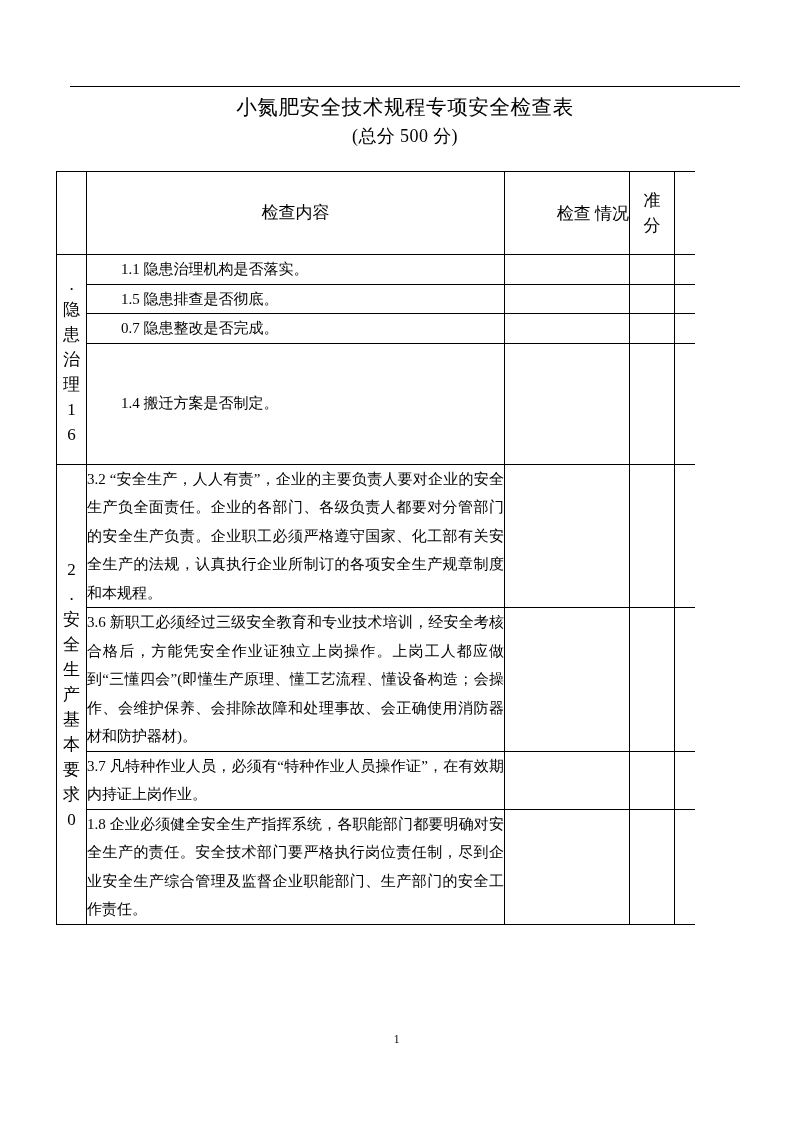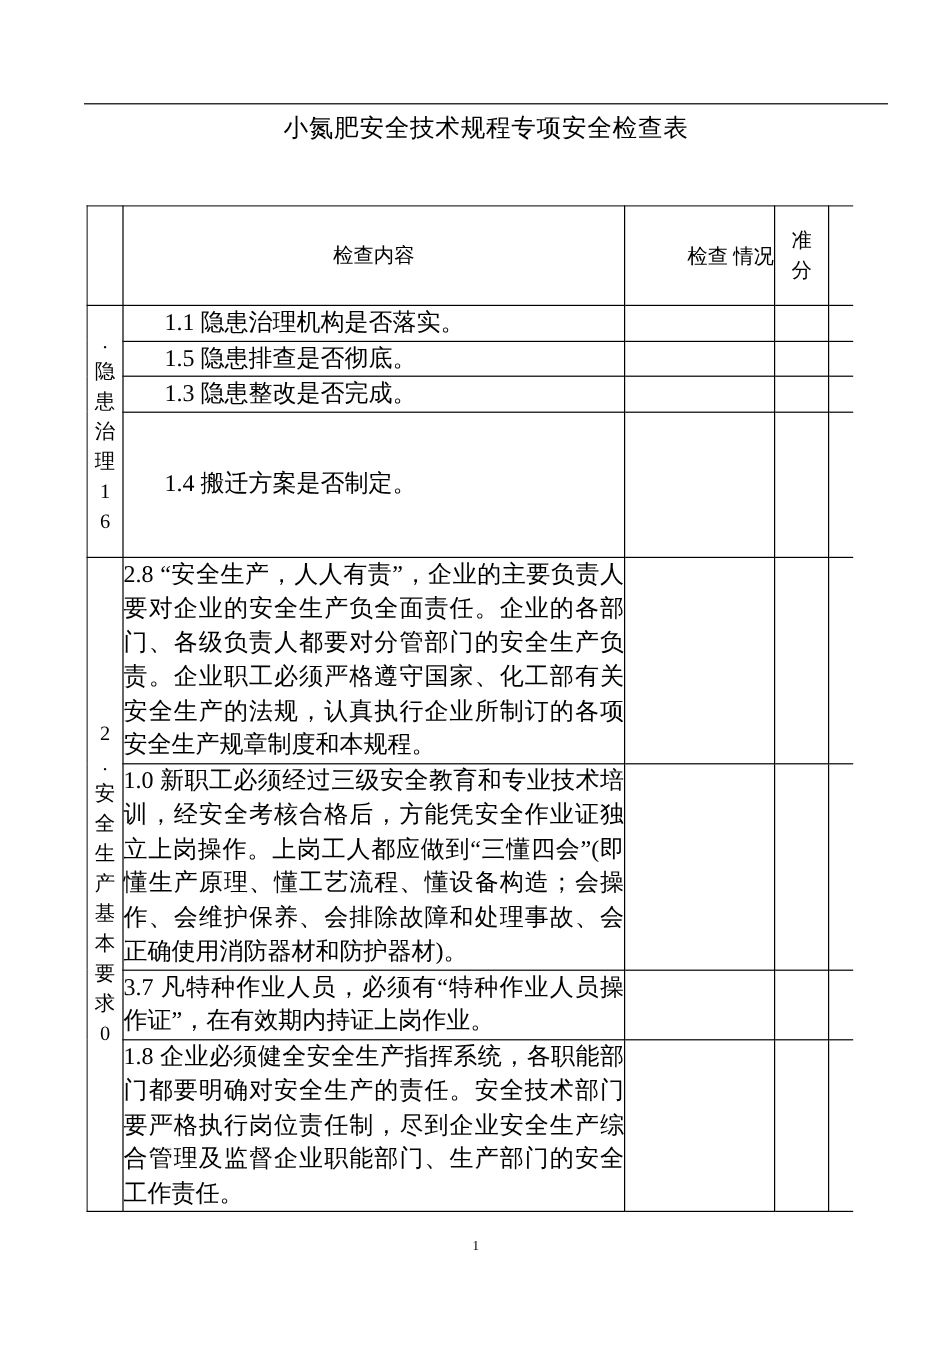--- a/index.html
+++ b/index.html
@@ -51,21 +51,21 @@
   .doc-subtitle {
     font-size: 18px;
     line-height: 28px;
     letter-spacing: 0.4px;
     white-space: nowrap;
   }
 
   
   .tbl-wrap {
     position: absolute;
-    left: 72px;
+    left: 56px;
     top: 171px;
     width: 639px;   
     overflow: hidden;
   }
   table.checklist {
     border-collapse: collapse;
     table-layout: fixed;
     width: 678px;   
   }
   table.checklist td,
@@ -116,21 +116,21 @@
     letter-spacing: 0;
   }
   .cat-stack .ch {
     display: block;
     text-align: center;
   }
 
   
   .body-cell {
     padding: 3px 10px 3px 8px;
-    font-size: 20px;
+    font-size: 15px;
     line-height: 28.5px;
     text-align: justify;
     text-justify: inter-ideograph;
   }
   .body-cell.oneline {
     white-space: nowrap;
     text-align: left;
   }
   .body-cell .ind { padding-left: 34px; }
 
@@ -152,20 +152,21 @@
 </style>
 </head>
 <body>
 
 <div class="page">
 
   <div class="header-rule"></div>
 
   <div class="title-block">
     <div class="doc-title">小氮肥安全技术规程专项安全检查表</div>
+    <div class="doc-subtitle">(总分 500 分)</div>
   </div>
 
   <div class="tbl-wrap">
     <table class="checklist">
       <colgroup>
         <col class="c-cat">
         <col class="c-body">
         <col class="c-stat">
         <col class="c-std">
         <col class="c-got">
@@ -209,21 +210,21 @@
         </tr>
 
         <tr class="row-short">
           <td class="body-cell oneline"><span class="ind">1.5 隐患排查是否彻底。</span></td>
           <td class="blank-cell"></td>
           <td class="blank-cell"></td>
           <td class="blank-cell"></td>
         </tr>
 
         <tr class="row-short">
-          <td class="body-cell oneline"><span class="ind">1.3 隐患整改是否完成。</span></td>
+          <td class="body-cell oneline"><span class="ind">0.7 隐患整改是否完成。</span></td>
           <td class="blank-cell"></td>
           <td class="blank-cell"></td>
           <td class="blank-cell"></td>
         </tr>
 
         <tr class="row-tall">
           <td class="body-cell oneline"><span class="ind">1.4 搬迁方案是否制定。</span></td>
           <td class="blank-cell"></td>
           <td class="blank-cell"></td>
           <td class="blank-cell"></td>
@@ -238,28 +239,28 @@
               <span class="ch">全</span>
               <span class="ch">生</span>
               <span class="ch">产</span>
               <span class="ch">基</span>
               <span class="ch">本</span>
               <span class="ch">要</span>
               <span class="ch">求</span>
               <span class="ch">0</span>
             </div>
           </td>
-          <td class="body-cell"><span>2.8 “安全生产，人人有责”，企业的主要负责人要对企业的安全生产负全面责任。企业的各部门、各级负责人都要对分管部门的安全生产负责。企业职工必须严格遵守国家、化工部有关安全生产的法规，认真执行企业所制订的各项安全生产规章制度和本规程。</span></td>
-          <td class="blank-cell"></td>
-          <td class="blank-cell"></td>
-          <td class="blank-cell"></td>
-        </tr>
-
-        <tr>
-          <td class="body-cell"><span>1.0 新职工必须经过三级安全教育和专业技术培训，经安全考核合格后，方能凭安全作业证独立上岗操作。上岗工人都应做到“三懂四会”(即懂生产原理、懂工艺流程、懂设备构造；会操作、会维护保养、会排除故障和处理事故、会正确使用消防器材和防护器材)。</span></td>
+          <td class="body-cell"><span>3.2 “安全生产，人人有责”，企业的主要负责人要对企业的安全生产负全面责任。企业的各部门、各级负责人都要对分管部门的安全生产负责。企业职工必须严格遵守国家、化工部有关安全生产的法规，认真执行企业所制订的各项安全生产规章制度和本规程。</span></td>
+          <td class="blank-cell"></td>
+          <td class="blank-cell"></td>
+          <td class="blank-cell"></td>
+        </tr>
+
+        <tr>
+          <td class="body-cell"><span>3.6 新职工必须经过三级安全教育和专业技术培训，经安全考核合格后，方能凭安全作业证独立上岗操作。上岗工人都应做到“三懂四会”(即懂生产原理、懂工艺流程、懂设备构造；会操作、会维护保养、会排除故障和处理事故、会正确使用消防器材和防护器材)。</span></td>
           <td class="blank-cell"></td>
           <td class="blank-cell"></td>
           <td class="blank-cell"></td>
         </tr>
 
         <tr>
           <td class="body-cell"><span>3.7 凡特种作业人员，必须有“特种作业人员操作证”，在有效期内持证上岗作业。</span></td>
           <td class="blank-cell"></td>
           <td class="blank-cell"></td>
           <td class="blank-cell"></td>

